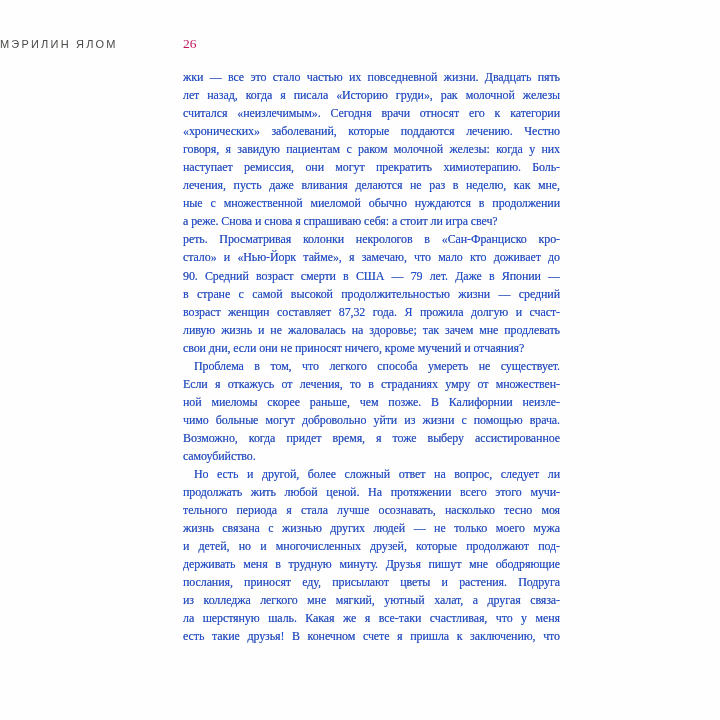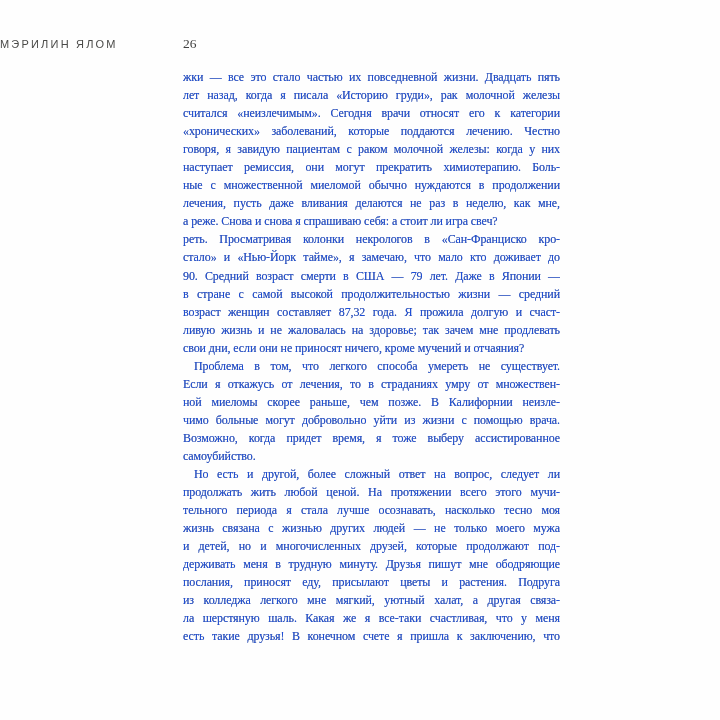--- a/index.html
+++ b/index.html
@@ -11,21 +11,21 @@
     background: #fefefe;
     overflow: hidden;
     font-family: "Liberation Serif", "DejaVu Serif", serif;
   }
 
   .page-number {
     position: absolute;
     left: 183px;
     top: 36px;
     font-size: 13.5px;
-    color: #404040;
+    color: #be185d;
   }
 
   .running-head {
     position: absolute;
     left: 0;
     right: 8px;
     top: 38px;
     text-align: left;
     font-family: "Liberation Sans", "DejaVu Sans", sans-serif;
     font-size: 11px;
@@ -66,22 +66,22 @@
 
   <div class="running-head">МЭРИЛИН ЯЛОМ</div>
 
   <div class="body-text">
     <div class="line">жки — все это стало частью их повседневной жизни. Двадцать пять</div>
     <div class="line">лет назад, когда я писала «Историю груди», рак молочной железы</div>
     <div class="line">считался «неизлечимым». Сегодня врачи относят его к категории</div>
     <div class="line">«хронических» заболеваний, которые поддаются лечению. Честно</div>
     <div class="line">говоря, я завидую пациентам с раком молочной железы: когда у них</div>
     <div class="line">наступает ремиссия, они могут прекратить химиотерапию. Боль-</div>
+    <div class="line">лечения, пусть даже вливания делаются не раз в неделю, как мне,</div>
     <div class="line">ные с множественной миеломой обычно нуждаются в продолжении</div>
-    <div class="line">лечения, пусть даже вливания делаются не раз в неделю, как мне,</div>
     <div class="line end">а реже. Снова и снова я спрашиваю себя: а стоит ли игра свеч?</div>
     <div class="line">реть. Просматривая колонки некрологов в «Сан-Франциско кро-</div>
     <div class="line">стало» и «Нью-Йорк тайме», я замечаю, что мало кто доживает до</div>
     <div class="line">90. Средний возраст смерти в США — 79 лет. Даже в Японии —</div>
     <div class="line">в стране с самой высокой продолжительностью жизни — средний</div>
     <div class="line">возраст женщин составляет 87,32 года. Я прожила долгую и счаст-</div>
     <div class="line">ливую жизнь и не жаловалась на здоровье; так зачем мне продлевать</div>
     <div class="line end">свои дни, если они не приносят ничего, кроме мучений и отчаяния?</div>
     <div class="line indent">Проблема в том, что легкого способа умереть не существует.</div>
     <div class="line">Если я откажусь от лечения, то в страданиях умру от множествен-</div>

